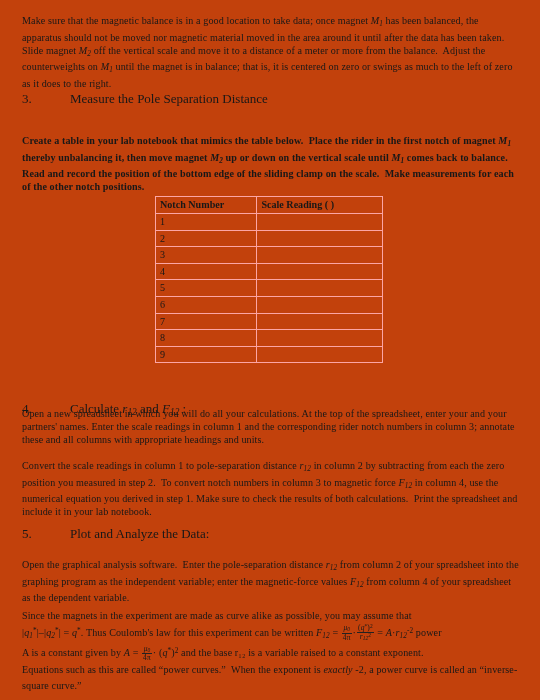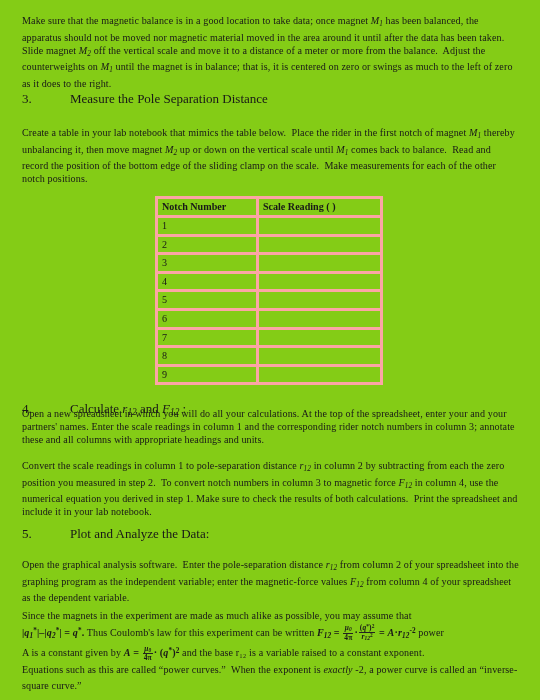--- a/index.html
+++ b/index.html
@@ -13,21 +13,21 @@
     overflow: hidden;
     font-family: "Liberation Serif", "DejaVu Serif", serif;
     color: #181818;
   }
   .page {
     position: relative;
     width: 540px;
     height: 700px;
     padding: 0;
     box-sizing: border-box;
-    background: #84cc16;
+    background: #c2410c;
   }
   .body-text {
     position: absolute;
     left: 22px;
     width: 497px;
     font-size: 10.1px;
     line-height: 13.1px;
     text-align: left;
     letter-spacing: 0.01em;
   }
@@ -56,21 +56,21 @@
   }
   
   .data-table {
     position: absolute;
     left: 155px;
     top: 196px;
     border-collapse: collapse;
     width: 228px;
   }
   .data-table td, .data-table th {
-    border: 3px solid #fca5a5;
+    border: 1px solid #fca5a5;
     height: 15.6px;
     padding: 0 0 0 4px;
     font-size: 10.1px;
     line-height: 15.6px;
     text-align: left;
     vertical-align: middle;
     font-weight: normal;
   }
   .data-table th {
     font-weight: bold;
@@ -91,40 +91,40 @@
   .mathfrac .num-part {
     display: block;
     border-bottom: 1px solid #222;
     padding: 0 1px;
   }
   .mathfrac .den-part {
     display: block;
     padding: 0 1px;
   }
   .mathup { font-style: normal; }
-  .eqline { white-space: nowrap; font-weight: bold; }
+  .eqline { white-space: nowrap; }
 </style>
 </head>
 <body>
 
 <div class="page">
 
   <div class="body-text" style="top:14px;">
     Make sure that the magnetic balance is in a good location to take data; once magnet <i class="v">M<sub>1</sub></i> has been
     balanced, the apparatus should not be moved nor magnetic material moved in the area around it until
     after the data has been taken.&nbsp; Slide magnet <i class="v">M<sub>2</sub></i> off the vertical scale and move it to a distance of a meter
     or more from the balance.&nbsp; Adjust the counterweights on <i class="v">M<sub>1</sub></i> until the magnet is in balance; that is, it is
     centered on zero or swings as much to the left of zero as it does to the right.
   </div>
 
   <div class="section-head" style="top:92px;">
     <span class="num">3.</span><span>Measure the Pole Separation Distance</span>
   </div>
 
-  <div class="body-text" style="top:126px;">
+  <div class="body-text" style="top:134px;font-weight:bold;">
     Create a table in your lab notebook that mimics the table below.&nbsp; Place the rider in the first notch of
     magnet <i class="v">M<sub>1</sub></i> thereby unbalancing it, then move magnet <i class="v">M<sub>2</sub></i> up or down on the vertical scale until <i class="v">M<sub>1</sub></i>
     comes back to balance.&nbsp; Read and record the position of the bottom edge of the sliding clamp on the
     scale.&nbsp; Make measurements for each of the other notch positions.
   </div>
 
   <table class="data-table">
     <thead>
       <tr>
         <th class="col-notch">Notch Number</th>
@@ -188,21 +188,21 @@
     <span class="num">5.</span><span>Plot and Analyze the Data:</span>
   </div>
 
   <div class="body-text" style="top:558px;">
     Open the graphical analysis software.&nbsp; Enter the pole-separation distance <i class="v">r<sub>12</sub></i> from column 2 of your
     spreadsheet into the graphing program as the independent variable; enter the magnetic-force values <i class="v">F<sub>12</sub></i>
     from column 4 of your spreadsheet as the dependent variable.
   </div>
 
   <div class="body-text" style="top:608px; line-height:15.5px;">
-    <span>Since the magnets in the experiment are made as much alike as possible, you may assume that</span><br>
+    <span>Since the magnets in the experiment are made as curve alike as possible, you may assume that</span><br>
     <span class="eqline">|<i class="v">q</i><sub>1</sub><sup>*</sup>|–|<i class="v">q</i><sub>2</sub><sup>*</sup>| = <i class="v">q</i><sup>*</sup>.</span>
     <span>Thus Coulomb's law for this experiment can be written</span>
     <span class="eqline"><i class="v">F</i><sub>12</sub> =
       <span class="mathfrac"><span class="num-part"><i class="v">μ</i><sub>0</sub></span><span class="den-part">4<span class="mathup">π</span></span></span>·<span class="mathfrac"><span class="num-part">(<i class="v">q</i><sup>*</sup>)<sup>2</sup></span><span class="den-part"><i class="v">r</i><sub>12</sub><sup>2</sup></span></span>
       = <i class="v">A</i>·<i class="v">r</i><sub>12</sub><sup>-2</sup></span>
     <span>power</span><br>
     <span>A is a constant given by</span>
     <span class="eqline"><i class="v">A</i> =
       <span class="mathfrac"><span class="num-part"><i class="v">μ</i><sub>0</sub></span><span class="den-part">4<span class="mathup">π</span></span></span>· (<i class="v">q</i><sup>*</sup>)<sup>2</sup></span>
     <span>and the base r₁₂ is a variable raised to a constant exponent.</span><br>

